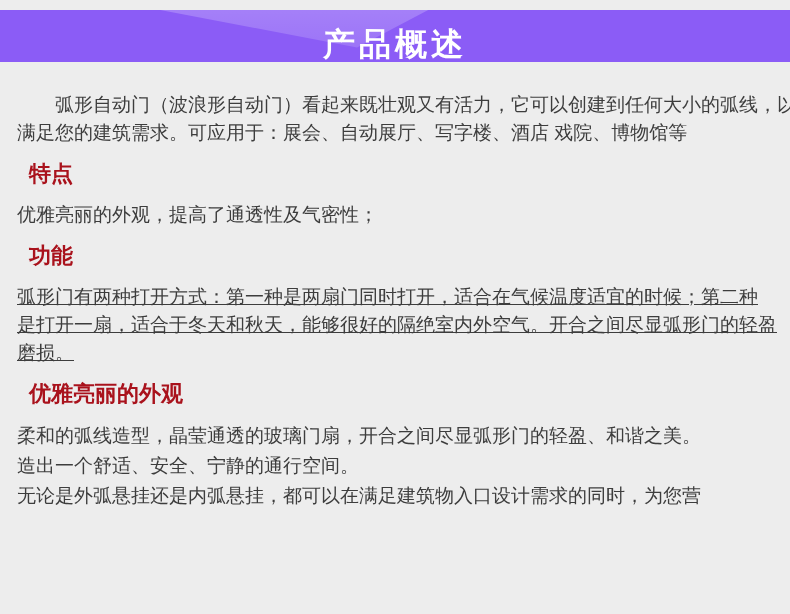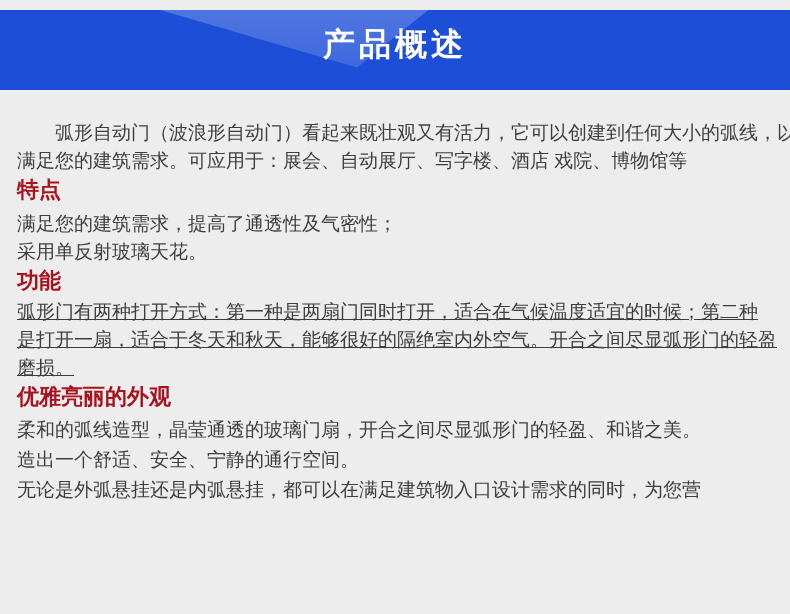--- a/index.html
+++ b/index.html
@@ -11,22 +11,22 @@
   }
   .page {
     position: relative;
     width: 790px; height: 614px;
     background: #ededed;
     overflow: hidden;
   }
   .banner {
     position: relative;
     margin-top: 10px;
-    height: 80px;
-    background: #1d4ed8;
+    height: 52px;
+    background: #8b5cf6;
     overflow: hidden;
   }
   .banner-sheen {
     position: absolute;
     inset: 0;
     background: linear-gradient(rgba(255,255,255,0.22), rgba(255,255,255,0.12));
     clip-path: polygon(20.3% 0%, 54.2% 0%, 45.2% 72%);
     pointer-events: none;
   }
   .banner-title {
@@ -45,21 +45,21 @@
     color: #3d3d3d;
   }
   .line {
     display: block;
     line-height: 28px;
     white-space: nowrap;
   }
   .intro { margin: 29px 0 0 0; }
   .intro .line-indent { text-indent: 38px; }
   h2.section-heading {
-    margin: 0;
+    margin: 12px;
     color: #a9121c;
     font-size: 22px;
     font-weight: bold;
     line-height: 30px;
   }
   .h-features   { margin-top: 30px; }
   .p-features   { margin: 5px 0 0 0; }
   .h-functions  { margin-top: 19px; }
   .p-functions  { margin: 2px 0 0 0; text-decoration: underline; }
   .h-appearance { margin-top: 32px; }
@@ -79,22 +79,21 @@
 
   <div class="content">
 
     <p class="intro">
       <span class="line line-indent">弧形自动门（波浪形自动门）看起来既壮观又有活力，它可以创建到任何大小的弧线，以</span>
       <span class="line">满足您的建筑需求。可应用于：展会、自动展厅、写字楼、酒店 戏院、博物馆等</span>
     </p>
 
     <h2 class="section-heading h-features">特点</h2>
     <p class="p-features">
-      <span class="line">满足您的建筑需求，提高了通透性及气密性；</span>
-      <span class="line">采用单反射玻璃天花。</span>
+      <span class="line">优雅亮丽的外观，提高了通透性及气密性；</span>
     </p>
 
     <h2 class="section-heading h-functions">功能</h2>
     <p class="p-functions">
       <span class="line">弧形门有两种打开方式：第一种是两扇门同时打开，适合在气候温度适宜的时候；第二种</span>
       <span class="line">是打开一扇，适合于冬天和秋天，能够很好的隔绝室内外空气。开合之间尽显弧形门的轻盈</span>
       <span class="line">磨损。</span>
     </p>
 
     <h2 class="section-heading h-appearance">优雅亮丽的外观</h2>

